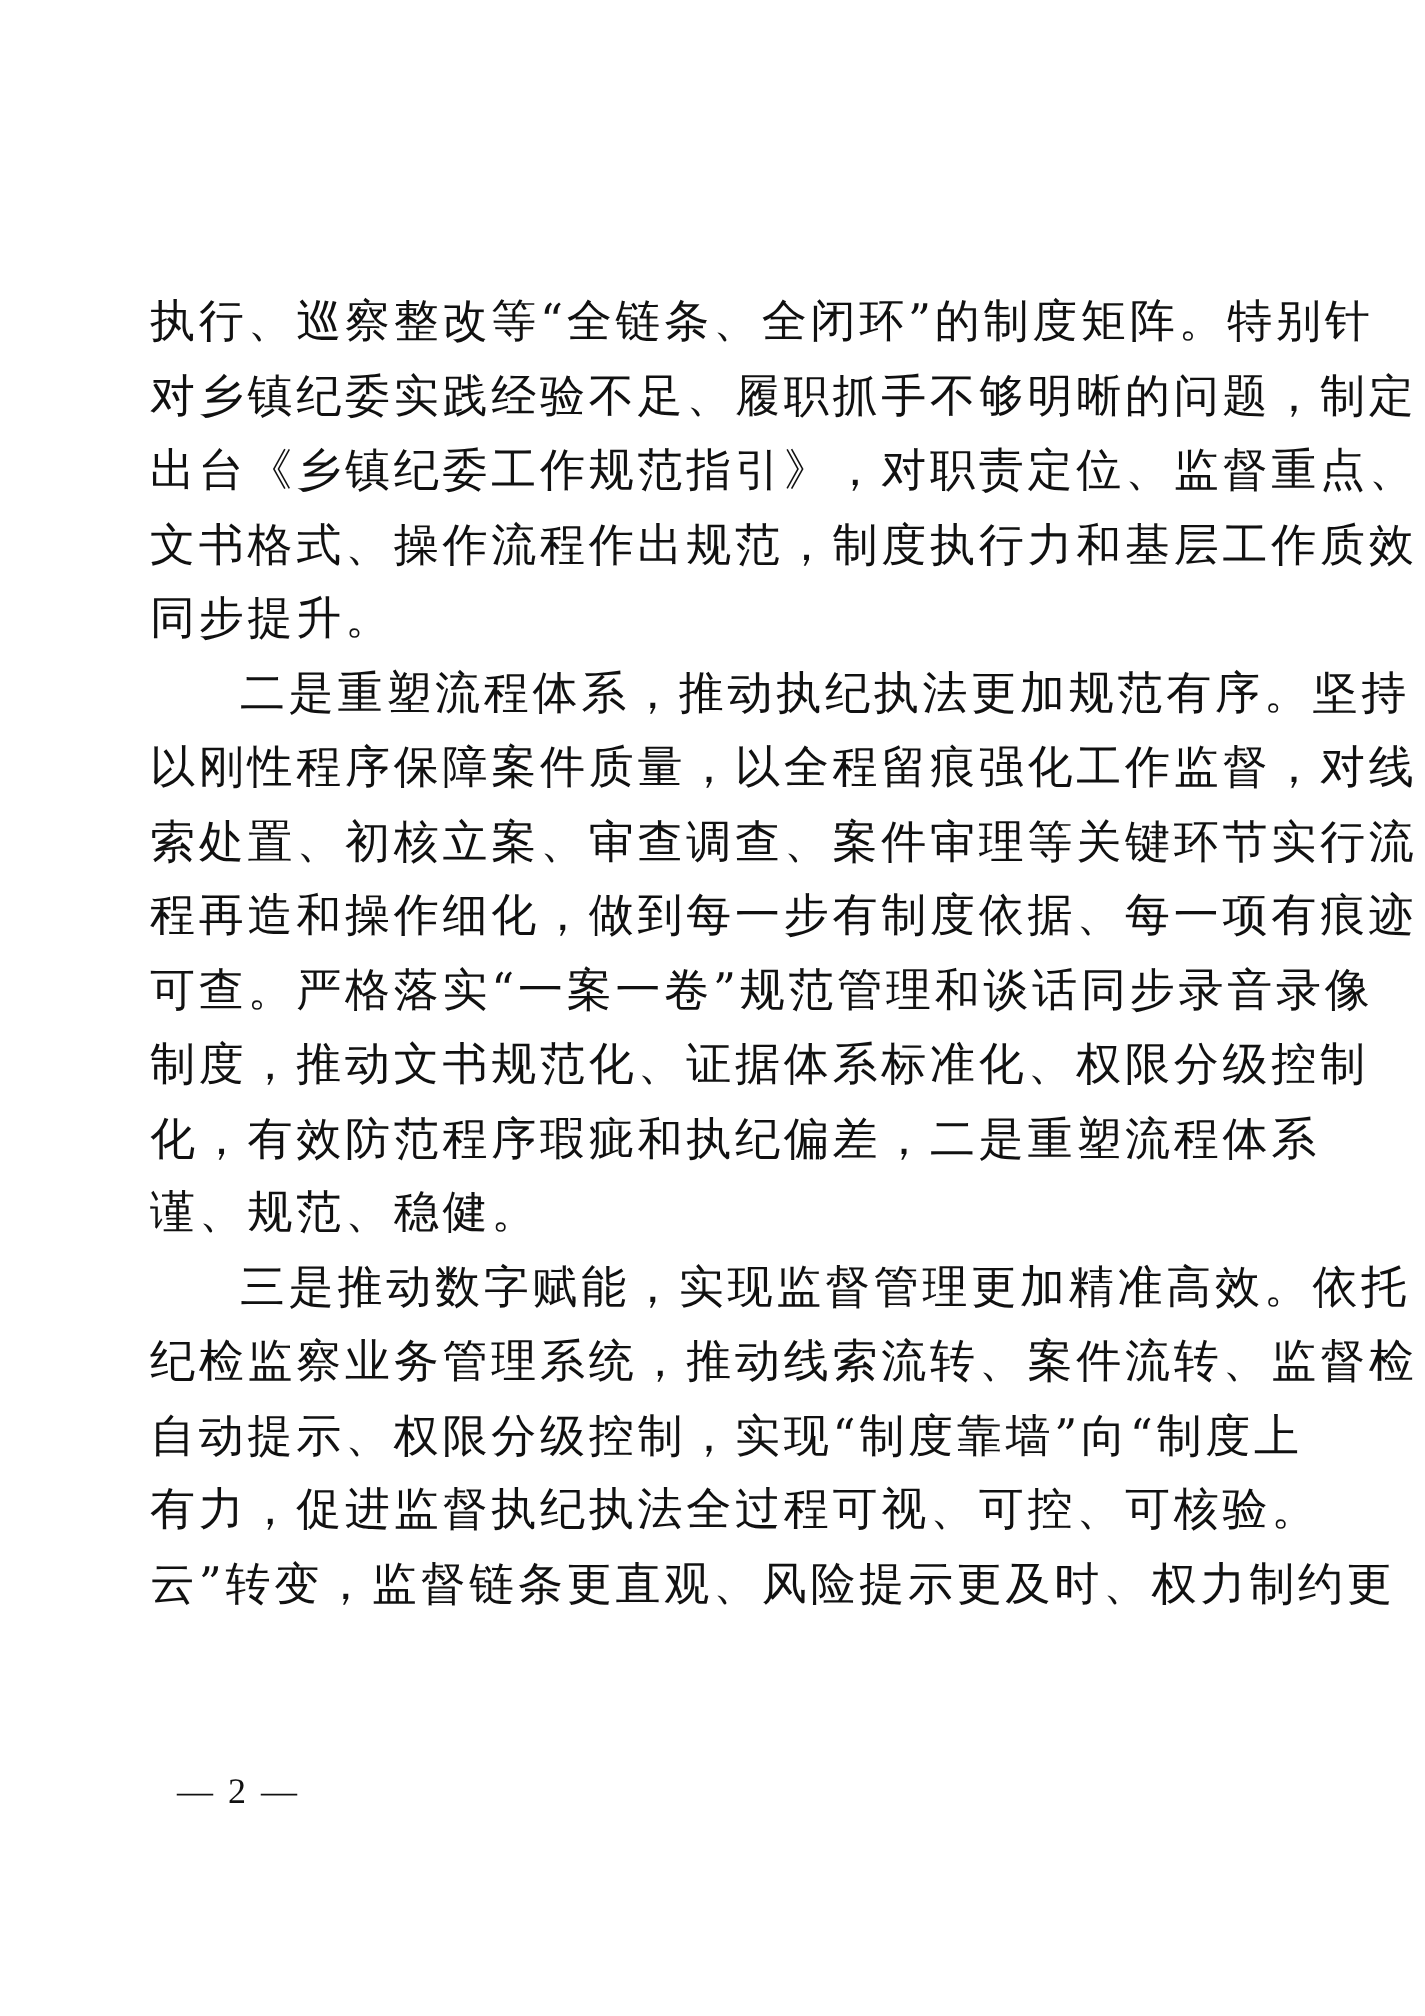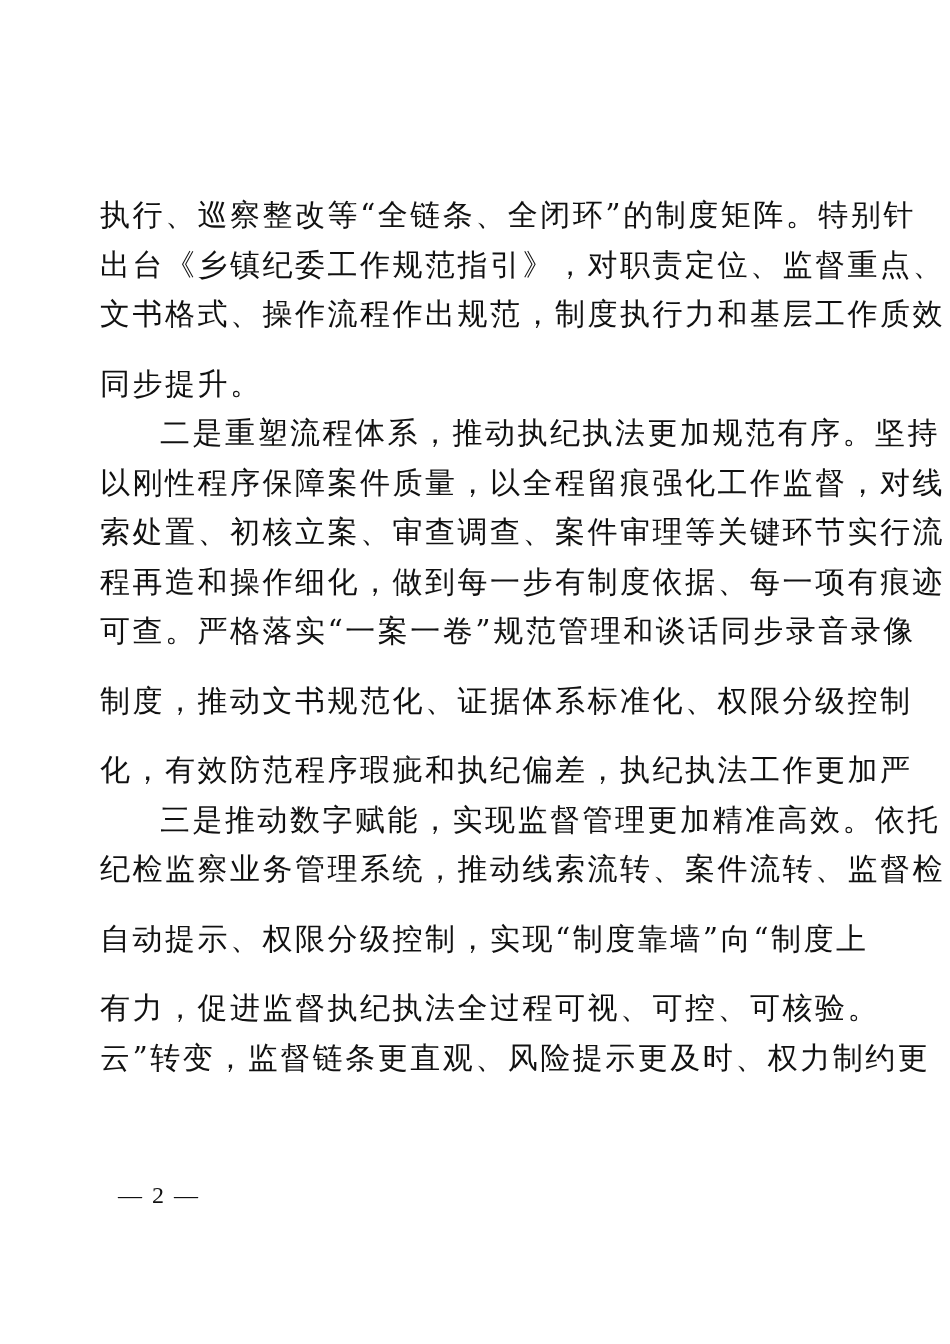--- a/index.html
+++ b/index.html
@@ -32,21 +32,20 @@
       height: 49.5px;
       line-height: 49.5px;
       font-size: 30px;
       letter-spacing: 2.5px;
       white-space: nowrap;
       text-align: justify;
       text-align-last: justify;
     }
     .line.last {
       text-align-last: left;
-      margin-top: 20px;
     }
     .line.indent {
       padding-left: 60px;
       font-family: Liberation Serif, serif;
     }
     .page-number {
       position: absolute;
       left: 118px;
       top: 1182px;
       font-size: 24px;
@@ -54,30 +53,32 @@
       color: #111111;
       letter-spacing: 2px;
     }
   </style>
 </head>
 <body>
 
 <div class="page">
   <div class="body-text">
     <div class="line">执行、巡察整改等“全链条、全闭环”的制度矩阵。特别针</div>
+    <div class="line">对乡镇纪委实践经验不足、履职抓手不够明晰的问题，制定</div>
     <div class="line">出台《乡镇纪委工作规范指引》，对职责定位、监督重点、</div>
     <div class="line">文书格式、操作流程作出规范，制度执行力和基层工作质效</div>
     <div class="line last">同步提升。</div>
     <div class="line indent">二是重塑流程体系，推动执纪执法更加规范有序。坚持</div>
     <div class="line">以刚性程序保障案件质量，以全程留痕强化工作监督，对线</div>
     <div class="line">索处置、初核立案、审查调查、案件审理等关键环节实行流</div>
     <div class="line">程再造和操作细化，做到每一步有制度依据、每一项有痕迹</div>
     <div class="line">可查。严格落实“一案一卷”规范管理和谈话同步录音录像</div>
     <div class="line last">制度，推动文书规范化、证据体系标准化、权限分级控制</div>
-    <div class="line last">化，有效防范程序瑕疵和执纪偏差，执纪执法工作更加严</div>
+    <div class="line last">化，有效防范程序瑕疵和执纪偏差，二是重塑流程体系</div>
+    <div class="line last">谨、规范、稳健。</div>
     <div class="line indent">三是推动数字赋能，实现监督管理更加精准高效。依托</div>
     <div class="line">纪检监察业务管理系统，推动线索流转、案件流转、监督检</div>
     <div class="line last">自动提示、权限分级控制，实现“制度靠墙”向“制度上</div>
     <div class="line last">有力，促进监督执纪执法全过程可视、可控、可核验。</div>
     <div class="line">云”转变，监督链条更直观、风险提示更及时、权力制约更</div>
   </div>
 
   <div class="page-number">— 2 —</div>
 </div>
 

